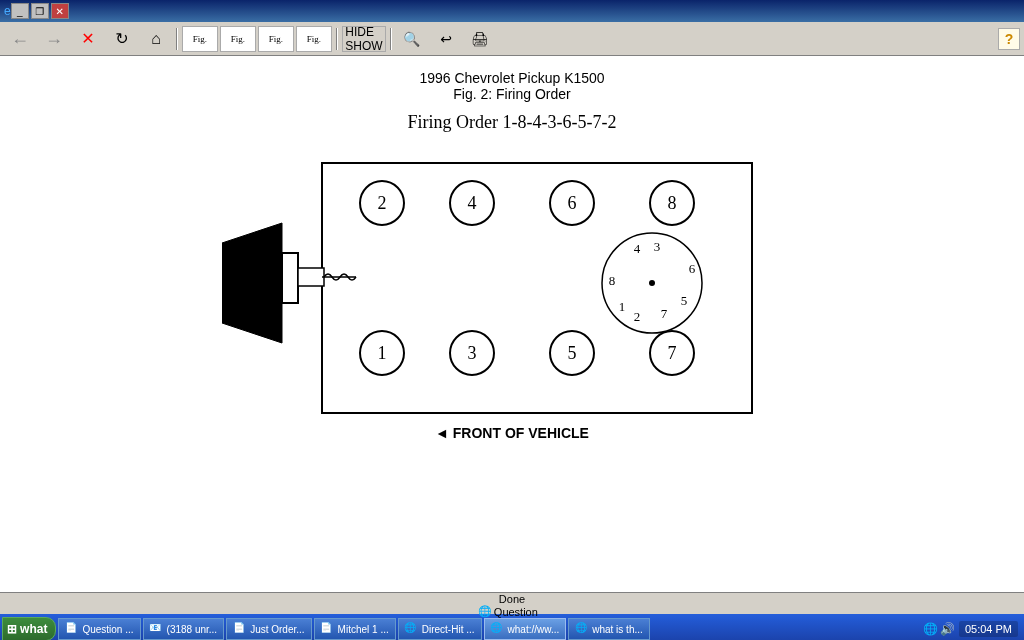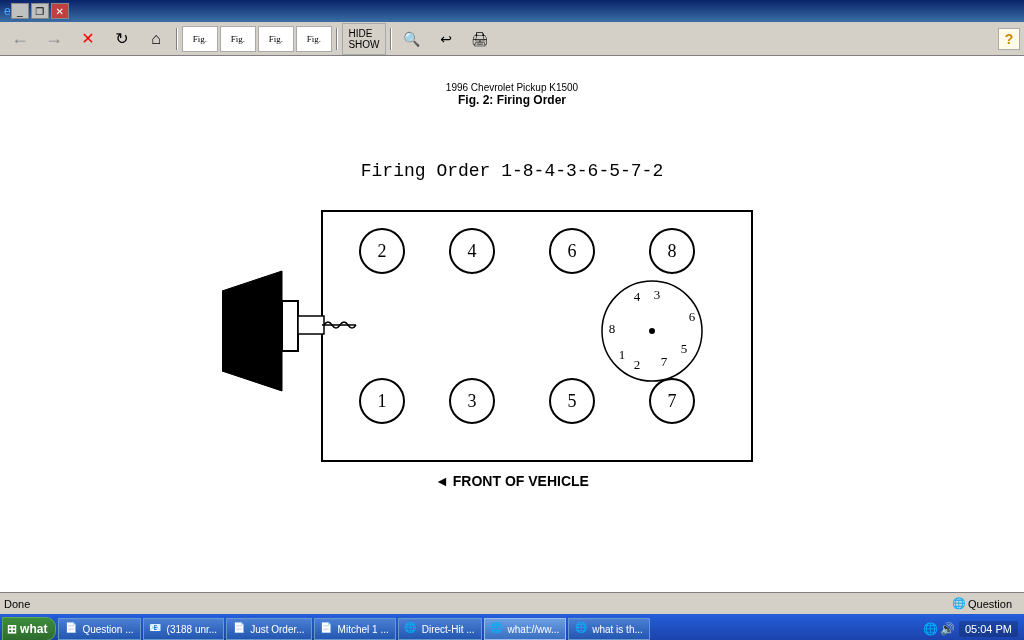--- a/index.html
+++ b/index.html
@@ -51,45 +51,43 @@
       width: 1024px;
       height: 536px;
       overflow: hidden;
       position: relative;
       display: flex;
       flex-direction: column;
       align-items: center;
     }
 
     #page-title {
-      margin-top: 12px;
       text-align: center;
-      font-size: 10px;
+      font-size: 14px;
       font-weight: normal;
     }
     #page-subtitle {
       text-align: center;
-      font-size: 12px;
-      font-weight: bold;
+      font-size: 14px;
+      font-weight: normal;
       margin-bottom: 10px;
     }
 
     
     #diagram-area {
       position: relative;
       width: 700px;
       margin: 0 auto;
     }
 
     #firing-order-text {
       text-align: center;
       font-size: 18px;
       margin-bottom: 10px;
-      font-family: Liberation Mono, monospace;
-      margin-top: 44px;
+      font-family: Liberation Serif, serif;
     }
 
     
     #diagram-svg {
       display: block;
       margin: 0 auto;
     }
 
     #attribution {
       font-size: 12px;
@@ -99,20 +97,21 @@
 
     
     #statusbar {
       background: #d4d0c8;
       height: 22px;
       border-top: 1px solid #808080;
       display: flex;
       align-items: center;
       padding: 0 4px;
       font-size: 11px;
+      flex-direction: column;
     }
     #status-text { flex: 1; }
     #status-internet {
       display: flex;
       align-items: center;
       gap: 2px;
       margin-right: 8px;
     }
 
     
@@ -196,21 +195,21 @@
   <div class="tb-btn" style="color:red;font-size:16px;">✕</div>
   <div class="tb-btn" style="font-size:16px;">↻</div>
   <div class="tb-btn" style="font-size:16px;">⌂</div>
   <div class="tb-sep"></div>
 
   <div class="tb-btn" style="font-size:9px;border:1px solid #aaa;width:36px;height:26px;background:#fff;font-family:serif;">Fig.</div>
   <div class="tb-btn" style="font-size:9px;border:1px solid #aaa;width:36px;height:26px;background:#fff;font-family:serif;">Fig.</div>
   <div class="tb-btn" style="font-size:9px;border:1px solid #aaa;width:36px;height:26px;background:#fff;font-family:serif;">Fig.</div>
   <div class="tb-btn" style="font-size:9px;border:1px solid #aaa;width:36px;height:26px;background:#fff;font-family:serif;">Fig.</div>
   <div class="tb-sep"></div>
-  <div class="tb-btn" style="font-size:10px;width:44px;height:32px;border:1px solid #aaa;background:#d4d0c8;">HIDE<br>SHOW</div>
+  <div class="tb-btn" style="font-size:12px;width:44px;height:26px;border:1px solid #aaa;background:#d4d0c8;">HIDE<br>SHOW</div>
   <div class="tb-sep"></div>
   <div class="tb-btn" style="font-size:14px;">🔍</div>
   <div class="tb-btn" style="font-size:14px;">↩</div>
   <div class="tb-btn" style="font-size:14px;">🖨</div>
   <div style="flex:1;"></div>
   <div class="tb-btn" style="font-size:14px;color:#cc8800;font-weight:bold;border:1px solid #aaa;width:22px;height:22px;background:#fffbe8;">?</div>
 </div>
 
 <div id="content">
   <div style="margin-top:14px;">

